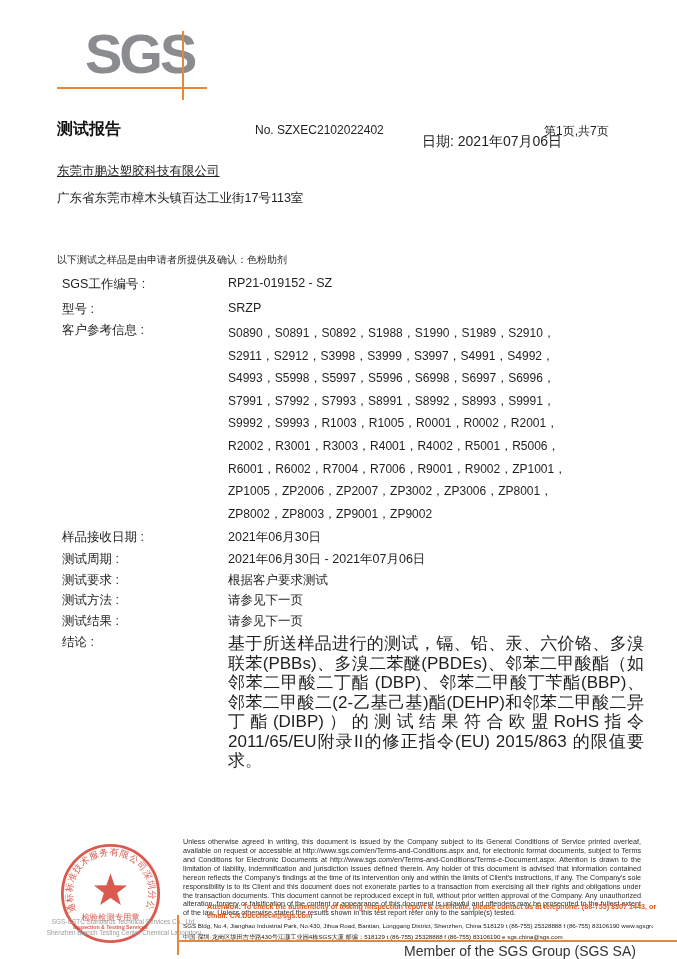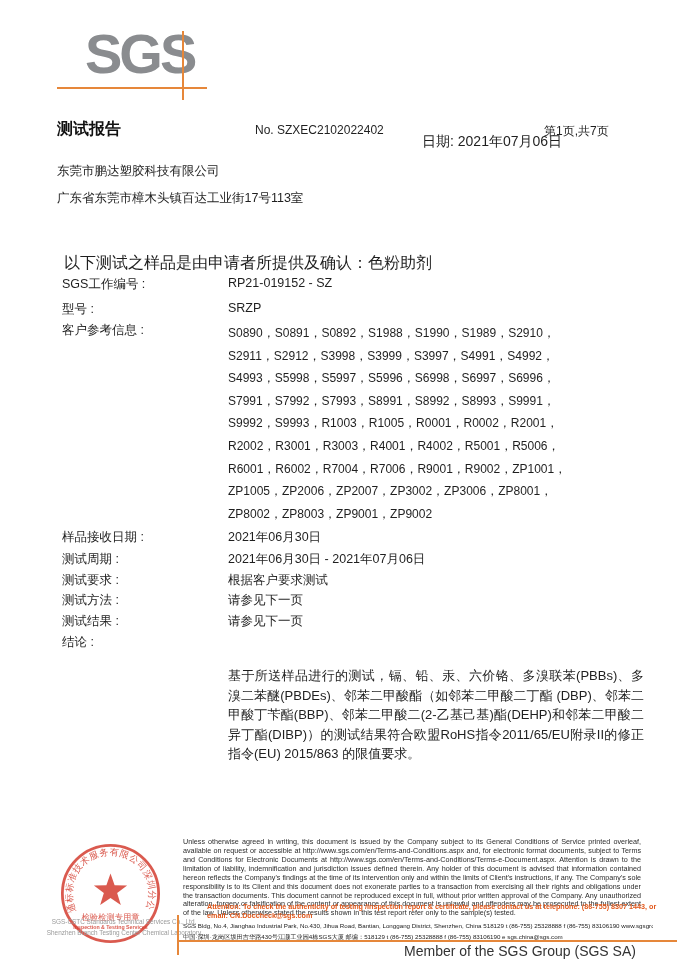--- a/index.html
+++ b/index.html
@@ -11,30 +11,30 @@
         color:#8a8c8f;letter-spacing:-3px;line-height:1;}
   .logo-hline{position:absolute;left:57px;top:87px;width:150px;height:2px;background:#e6873a;}
   .logo-vline{position:absolute;left:182px;top:31px;width:2px;height:69px;background:#e6873a;}
 
   
   .doc-title{position:absolute;left:57px;top:119px;font-size:16px;font-weight:bold;color:#111;}
   .report-no{position:absolute;left:255px;top:123px;font-size:12px;}
   .report-date{position:absolute;left:422px;top:133px;font-size:14px;}
   .page-info{position:absolute;left:544px;top:123px;font-size:12px;}
 
-  .company-name{position:absolute;left:57px;top:163px;font-size:12.5px;}
+  .company-name{position:absolute;left:57px;top:163px;font-size:12.5px;text-decoration:underline;}
   .company-addr{position:absolute;left:57px;top:190px;font-size:12.5px;}
 
-  .intro{position:absolute;left:64px;top:253px;font-size:16px;}
+  .intro{position:absolute;left:57px;top:253px;font-size:10px;}
 
   .flabel{position:absolute;left:62px;font-size:12.5px;white-space:nowrap;text-align:right;}
   .fvalue{position:absolute;left:228px;font-size:12.5px;white-space:nowrap;}
   .ref-lines{position:absolute;left:228px;top:322px;font-size:12px;line-height:22.6px;}
-  .conclusion-value{position:absolute;left:228px;top:634px;width:416px;font-size:13px;
-                    line-height:19.5px;white-space:normal;text-align:justify;margin-top:32px;}
+  .conclusion-value{position:absolute;left:228px;top:634px;width:416px;font-size:17px;
+                    line-height:19.5px;white-space:normal;text-align:justify;}
 
   
   .stamp{position:absolute;left:58px;top:841px;}
   .stamp-co{position:absolute;left:38px;top:917px;width:172px;text-align:center;
             font-size:6.4px;line-height:1.7;color:#9a9a9a;}
   .legal{position:absolute;left:183px;top:838px;width:458px;font-size:7.2px;
          line-height:1.24;text-align:justify;color:#2b2b2b;}
   .attention{position:absolute;left:183px;top:903px;width:458px;font-size:7.2px;
          line-height:1.24;color:#e2581b;font-weight:bold;padding-left:24px;}
   .addr{position:absolute;left:183px;top:921px;width:470px;font-size:6.2px;

